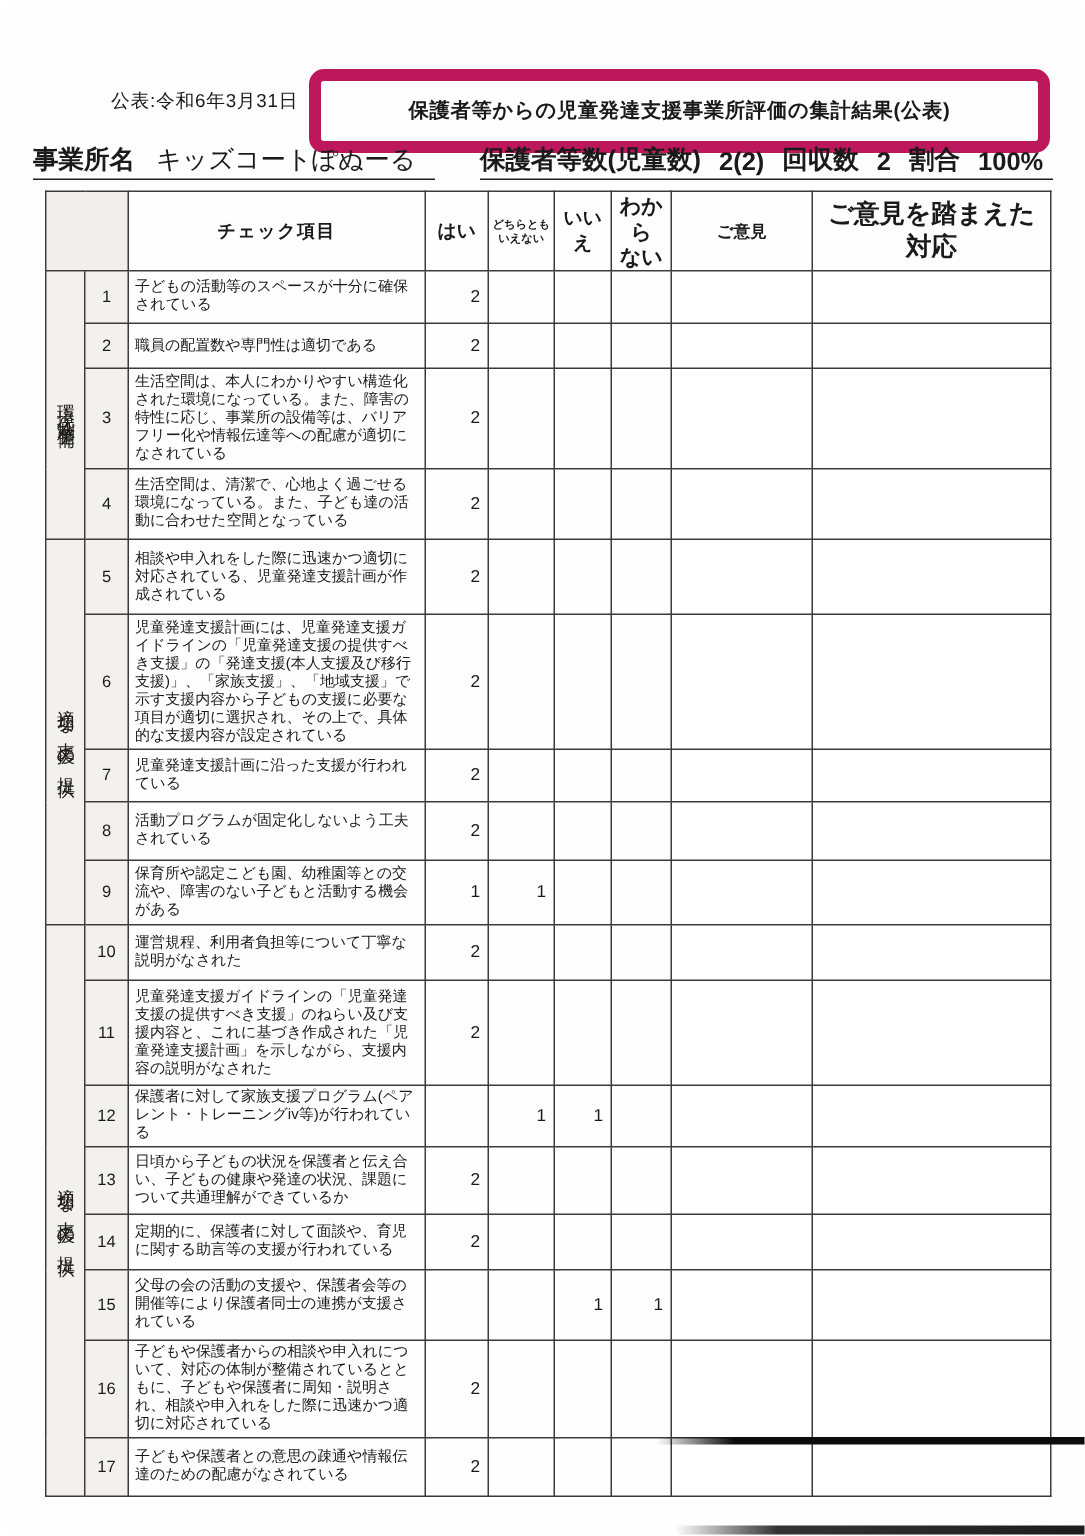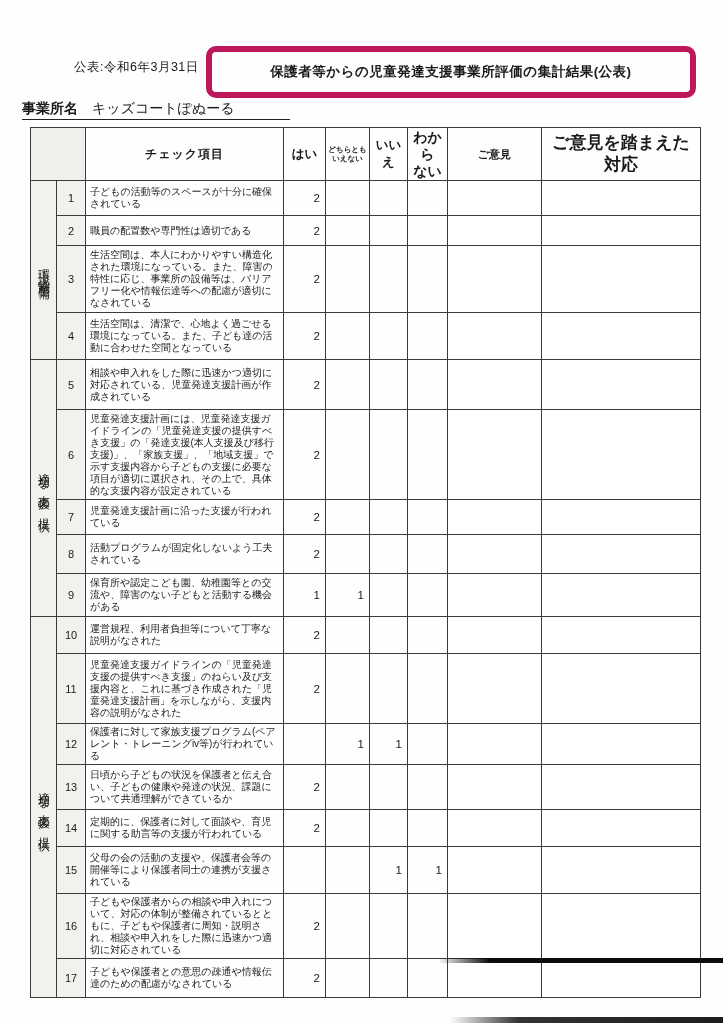--- a/index.html
+++ b/index.html
@@ -9,26 +9,26 @@
     position:relative;
   }
   .page{position:absolute;inset:0;background:#fefefe;border-radius:11px;}
 
   
   .pub-date{
     position:absolute;left:74px;top:59px;font-size:12.5px;letter-spacing:.5px;
   }
   .title-box{
     position:absolute;left:206px;top:46px;width:478px;height:40px;
-    border:6px solid #be185d;border-radius:10px;
+    border:8px solid #be185d;border-radius:10px;
     display:flex;align-items:center;justify-content:center;
     font-size:13.5px;font-weight:700;letter-spacing:.5px;
   }
   .subline{
-    position:absolute;left:0;top:99px;width:723px;height:20px;font-size:14px;
+    position:absolute;left:0;top:99px;width:723px;height:20px;font-size:17px;
   }
   .office-seg{
     position:absolute;left:22px;top:0;width:268px;height:19px;
     border-bottom:1.5px solid #222;display:flex;gap:14px;align-items:flex-end;padding-bottom:1px;
   }
   .office-seg .lbl{font-weight:700;}
   .stats-seg{
     position:absolute;left:320px;top:0;width:382px;height:19px;
     border-bottom:1.5px solid #222;display:flex;gap:12px;align-items:flex-end;padding-bottom:1px;
     font-weight:700;
@@ -78,20 +78,28 @@
   <div class="pub-date">公表:令和6年3月31日</div>
 
   <div class="title-box">
     <span>保護者等からの児童発達支援事業所評価の集計結果(公表)</span>
   </div>
 
   <div class="subline">
     <span class="office-seg">
       <span class="lbl">事業所名</span>
       <span class="val">キッズコートぽぬーる</span>
+    </span>
+    <span class="stats-seg">
+      <span>保護者等数(児童数)</span>
+      <span class="val">2(2)</span>
+      <span>回収数</span>
+      <span class="val">2</span>
+      <span>割合</span>
+      <span class="val">100%</span>
     </span>
   </div>
 
   <table class="eval">
     <colgroup>
       <col style="width:26px">
         <col style="width:29px">
         <col style="width:198px">
       <col style="width:42px">
         <col style="width:44px">

